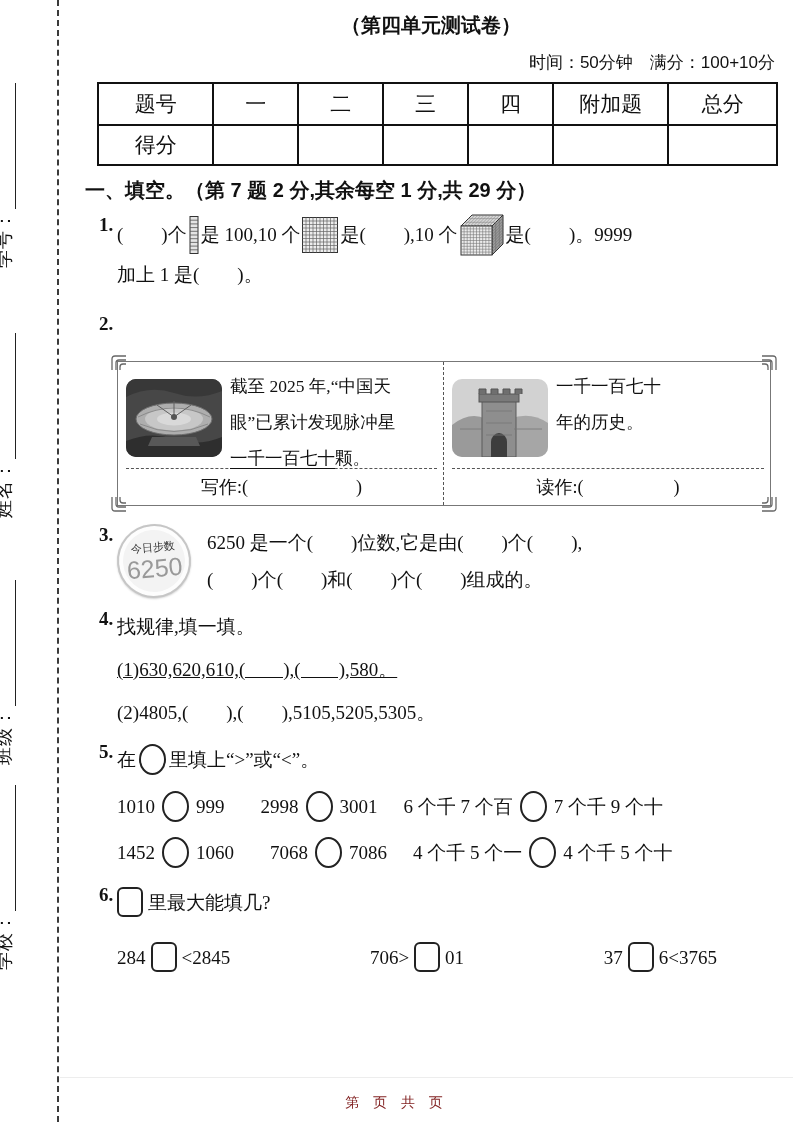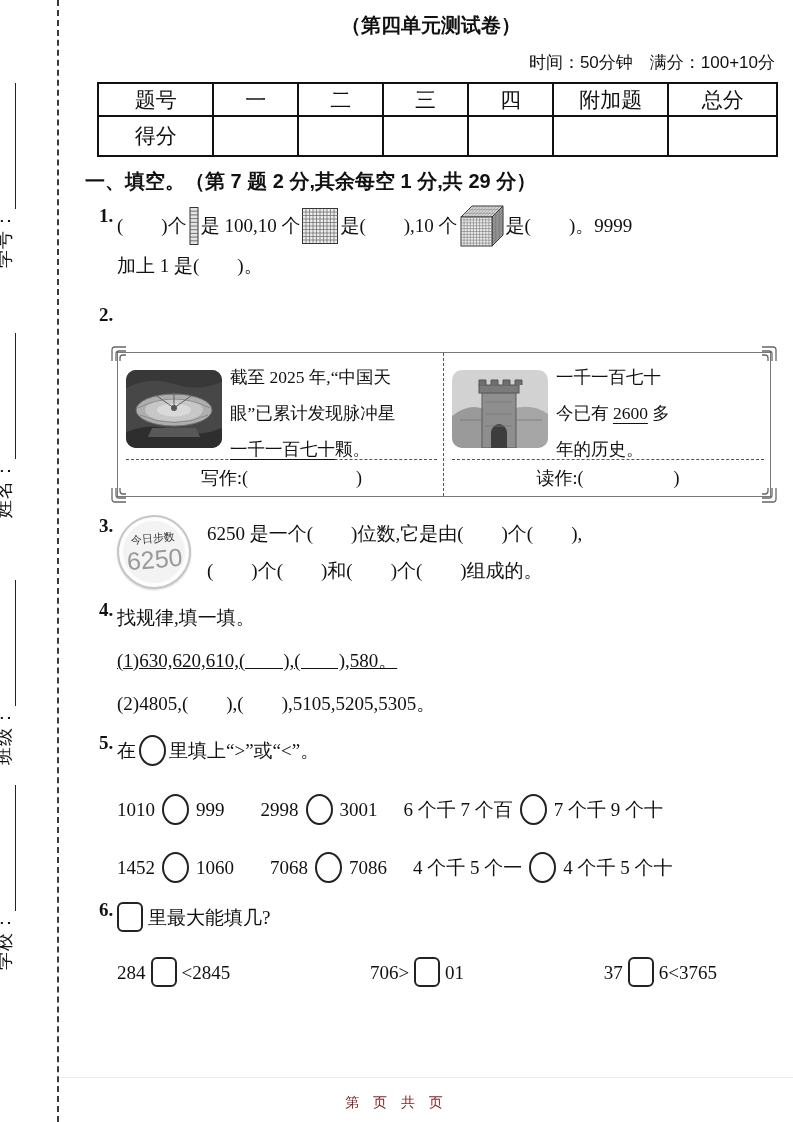--- a/index.html
+++ b/index.html
@@ -22,21 +22,21 @@
   .title { margin-top:26px; text-align:center; font-family:"Liberation Sans", sans-serif;
            font-weight:bold; font-size:40px; letter-spacing:1px; line-height:1.15; }
   .subtitle { margin-top:12px; text-align:center; font-family:"Liberation Sans", sans-serif;
               font-weight:bold; font-size:20px; }
   .meta { margin-top:12px; text-align:right; font-family:"Liberation Sans", sans-serif;
           font-size:17px; padding-right:2px; }
 
   table.score { border-collapse:collapse; width:681px; margin:8px 0 0 12px;
                 font-family:"Liberation Sans", sans-serif; table-layout:fixed; }
   table.score td { border:2px solid #111; text-align:center; font-size:21px; }
-  table.score tr.r1 td { height:33px; }
+  table.score tr.r1 td { height:42px; }
   table.score tr.r2 td { height:40px; }
 
   .section-heading { margin-top:11px; font-family:"Liberation Sans", sans-serif;
                      font-weight:bold; font-size:20px; }
 
   
   .q { display:flex; align-items:flex-start; font-size:19px; }
   .qnum { width:32px; flex:0 0 32px; font-weight:bold; padding-left:14px; }
   .qbody { flex:1; }
   .qline { line-height:37px; white-space:pre-wrap; }
@@ -76,21 +76,21 @@
            transform:rotate(-5deg); margin-right:16px;
            font-family:"Liberation Sans", sans-serif; }
   .badge-label { font-size:11px; color:#333; }
   .badge-value { font-size:25px; color:#999; line-height:1.1; }
 
   
   .cmp { display:inline-block; width:27px; height:31px; border:2px solid #222;
          border-radius:50%; vertical-align:-9px; margin:0 7px; }
   .blank { display:inline-block; width:26px; height:30px; border:2px solid #222;
            border-radius:6px; vertical-align:-8px; margin:0 5px; }
-  .q5row { display:flex; align-items:flex-end; margin-top:24px; line-height:34px; }
+  .q5row { display:flex; align-items:flex-end; margin-top:12px; line-height:34px; }
   .q5row .cpair { white-space:pre-wrap; }
   .q5row .gap1 { width:36px; } .q5row .gap2 { width:26px; }
   .q6row { display:flex; justify-content:space-between; width:600px;
            margin-top:20px; line-height:34px; }
   .q6item { white-space:pre-wrap; }
 
   
   .footer-rule { position:absolute; left:60px; right:0; top:1077px; border-top:1px solid #ededed; }
   .footer { position:absolute; bottom:10px; left:0; width:100%; text-align:center;
             font-size:14px; letter-spacing:5px; color:#7f1d1d;
@@ -239,21 +239,20 @@
                     <path d="M58 40 Q78 32 96 44 V78 H58Z" fill="#a6a6a6"></path>
                     <rect x="30" y="22" width="34" height="56" fill="#8e8e8e" stroke="#5a5a5a"></rect>
                     <rect x="27" y="15" width="40" height="8" fill="#7a7a7a" stroke="#555"></rect>
                     <path d="M27 15v-5h7v5m5 0v-5h7v5m5 0v-5h7v5m5 0v-5h7v5" fill="#6f6f6f" stroke="#555" stroke-width="1"></path>
                     <path d="M39 78V63a8 9 0 0 1 16 0v15Z" fill="#3d3d3d"></path>
                     <path d="M34 32h26M34 44h26M34 56h26M8 50h22M62 50h28" stroke="#767676" stroke-width="0.8"></path>
                   </svg>
                 </div>
                 <div class="q2text">
                   <div class="ln">一千一百七十</div>
-                  <div class="ln"><span>今已有 </span><span class="u">2600</span><span> 多</span></div>
                   <div class="ln">年的历史。</div>
                 </div>
               </div>
               <div class="q2answer">读作:(　　　　　)</div>
             </div>
           </div>
         </div>
       </div>
     </div>
 

